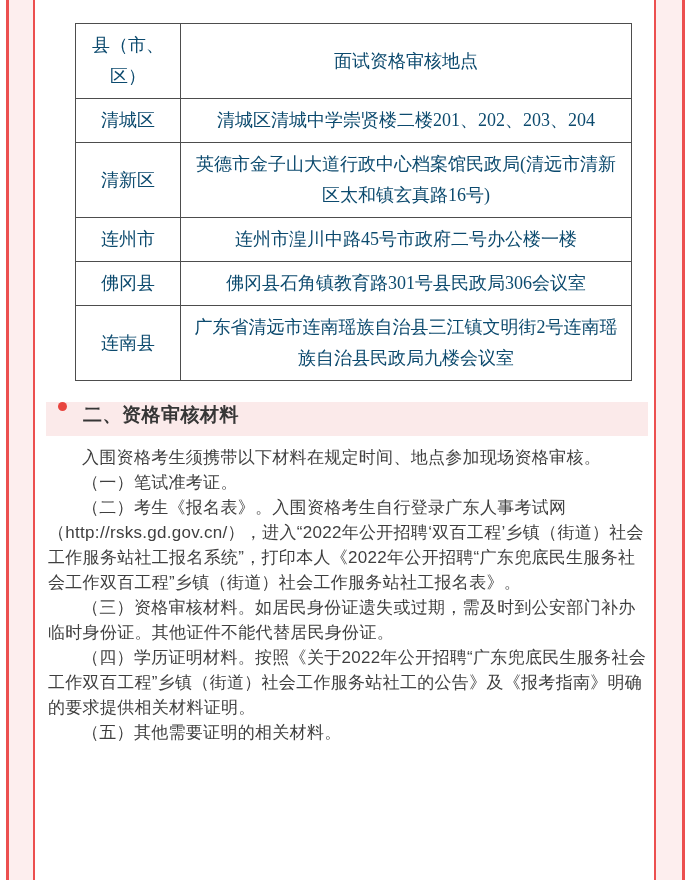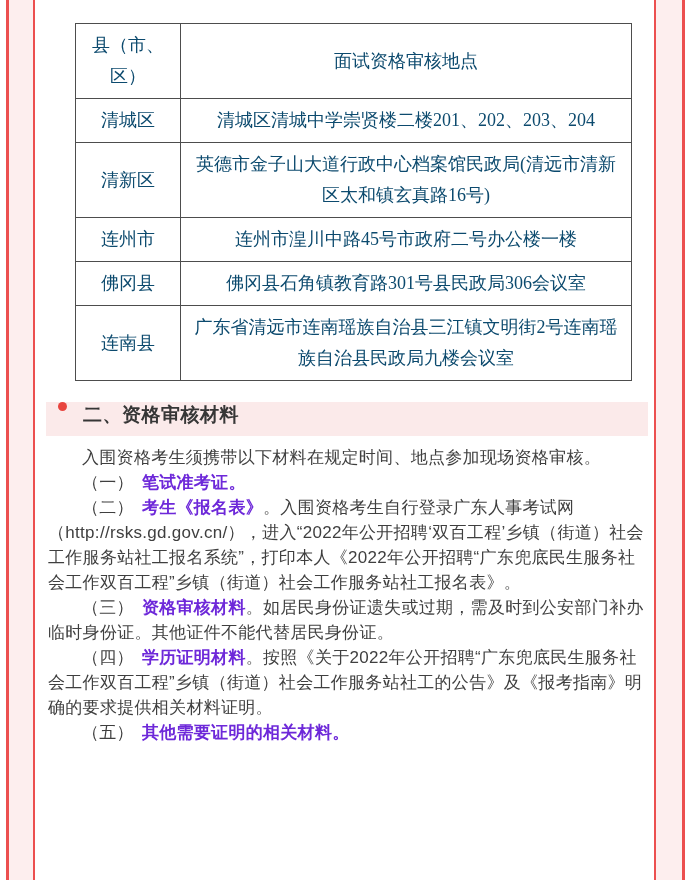--- a/index.html
+++ b/index.html
@@ -86,23 +86,22 @@
     line-height: 25px;
     color: #3f3f3f;
     letter-spacing: 0.3px;
   }
   .body-text p {
     margin: 0;
     text-indent: 2em;
     word-break: break-word;
   }
   .hl {
-    color: #6d28d9;
-    font-weight: bold;
-    margin-left: 8px;
+    color: #404040;
+    font-weight: normal;
   }
 </style>
 </head>
 <body>
 
 <div class="page">
 
   <div class="frame frame-left"></div>
   <div class="frame frame-right"></div>
 

